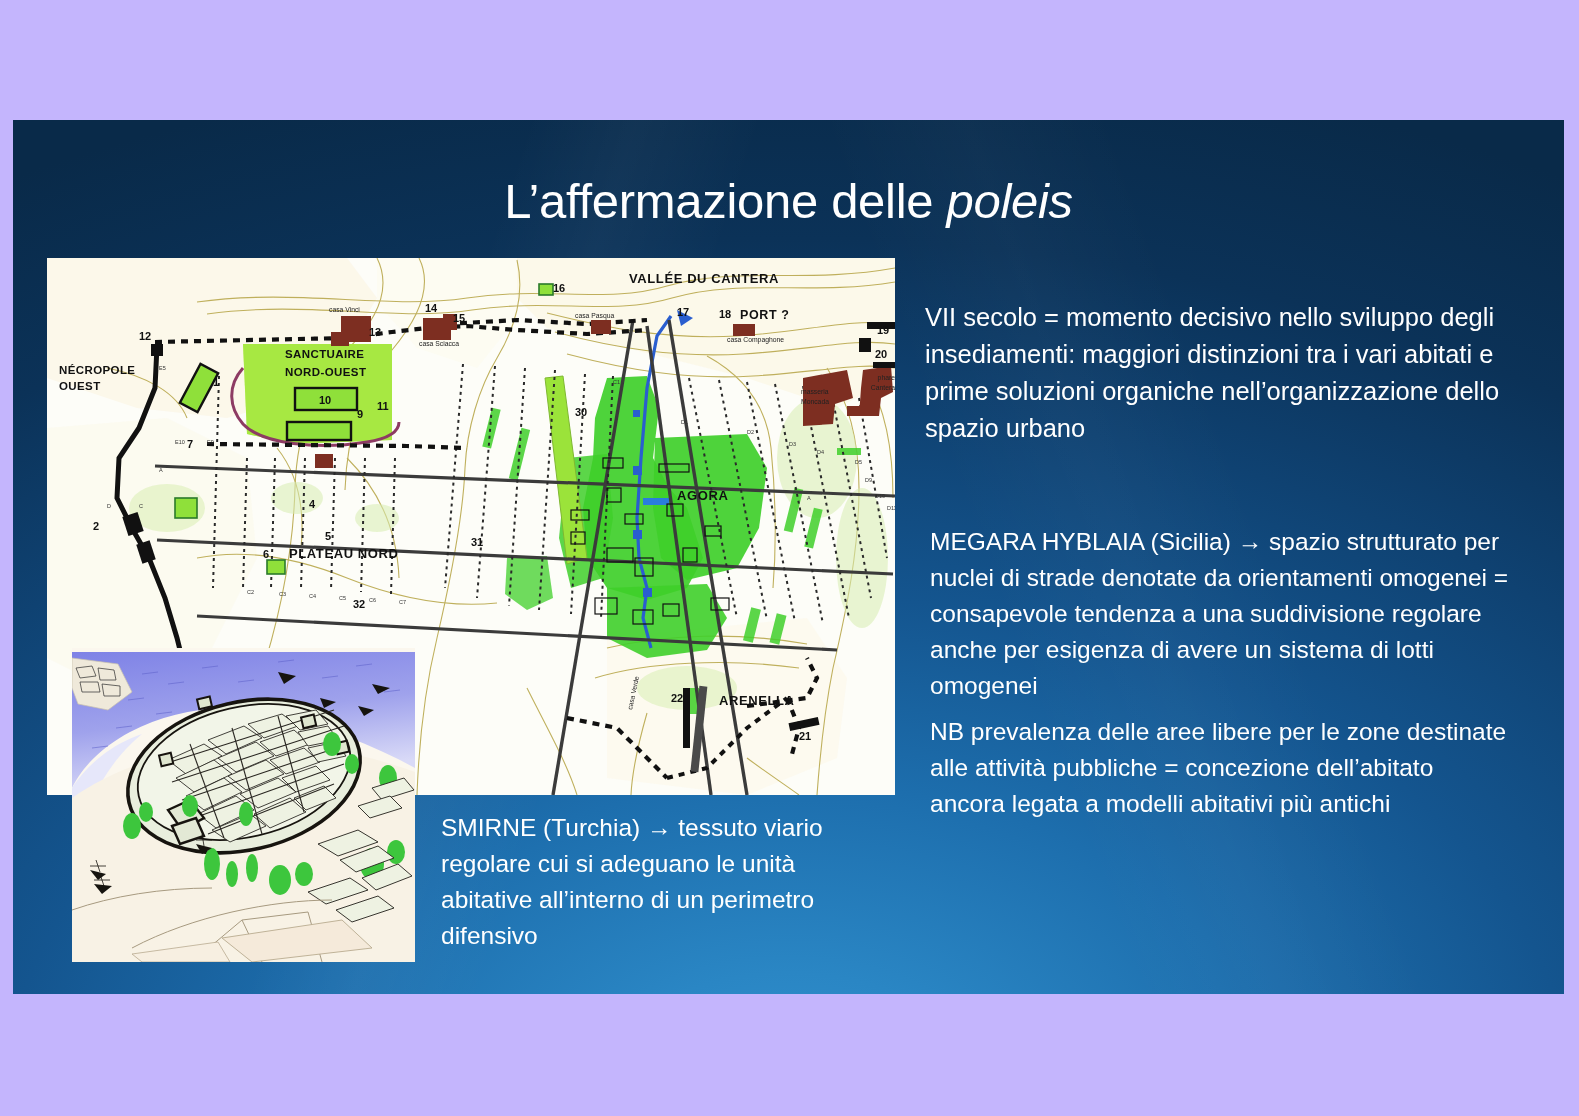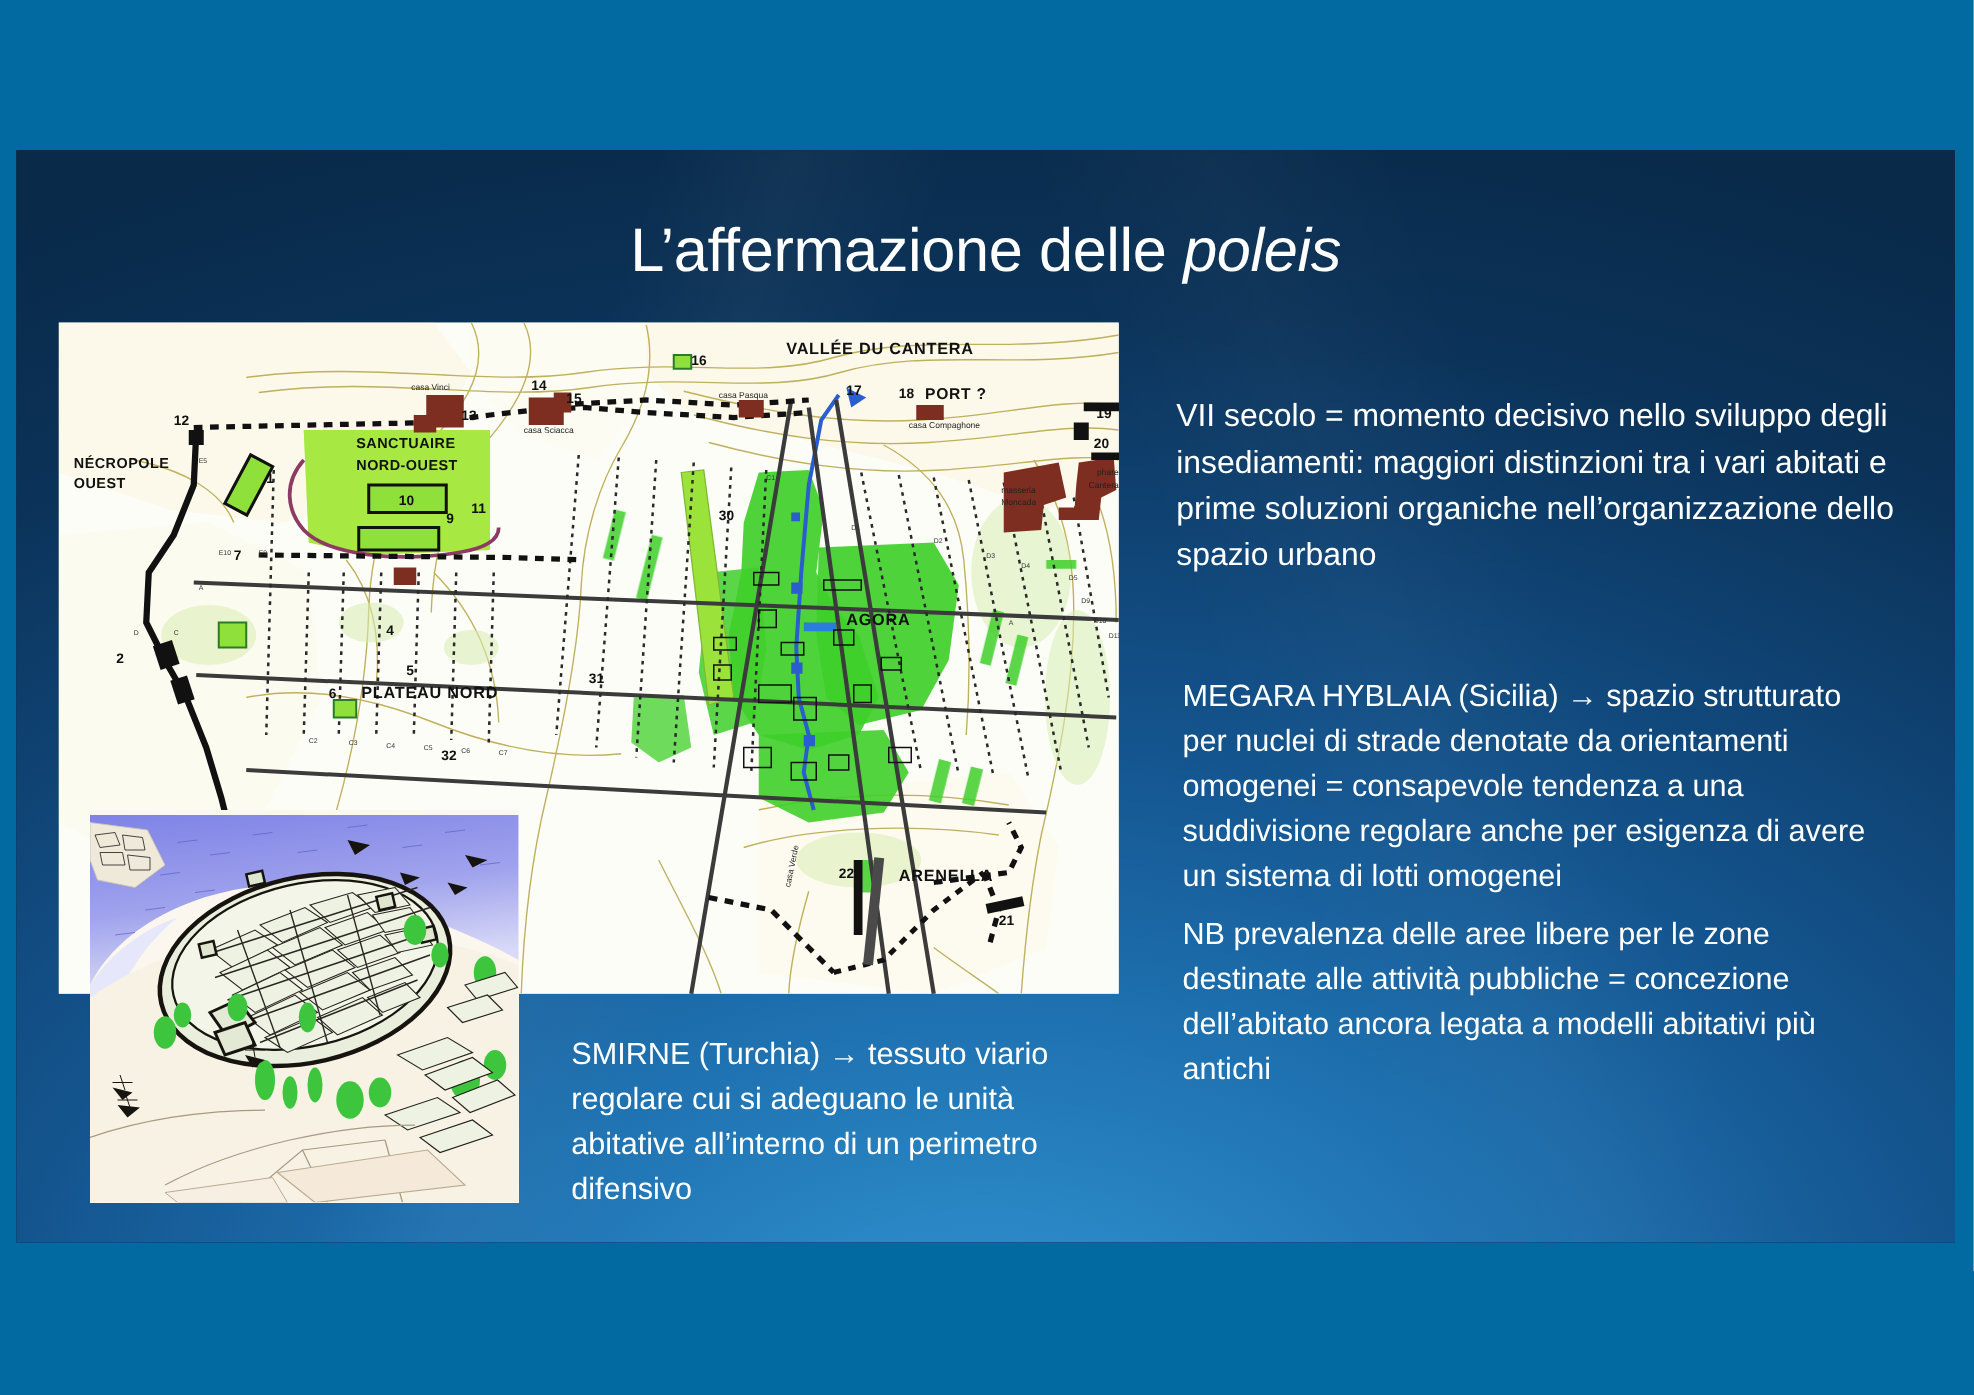--- a/index.html
+++ b/index.html
@@ -9,21 +9,21 @@
     height: 1116px;
     background: #ffffff;
     font-family: "Liberation Sans", sans-serif;
     overflow: hidden;
   }
 
   #page {
     position: relative;
     width: 1579px;
     height: 1116px;
-    background: #0369a1;
+    background: #c4b5fd;
   }
 
   
   #slide {
     position: absolute;
     left: 13px;
     top: 120px;
     width: 1551px;
     height: 874px;
     overflow: hidden;
@@ -109,21 +109,21 @@
     font-weight: 400;
   }
   #para-vii   { left: 912px; top: 179px;  width: 608px; }
   #para-megara{ left: 917px; top: 404px;  width: 600px; font-size: 24.5px; line-height: 36px; }
   #para-nb    { left: 917px; top: 594px;  width: 580px; font-size: 24.5px; line-height: 36px; }
   #caption-smirne {
     left: 428px; top: 690px; width: 440px;
     font-size: 24.5px; line-height: 36px;
   }
 
-  .body-text p { margin: 16px; }
+  .body-text p { margin: 0; }
 </style>
 </head>
 <body>
 
 <div id="page">
 
   <div id="slide">
     <div id="slide-bg"></div>
     <div id="slide-sheen"></div>
 

